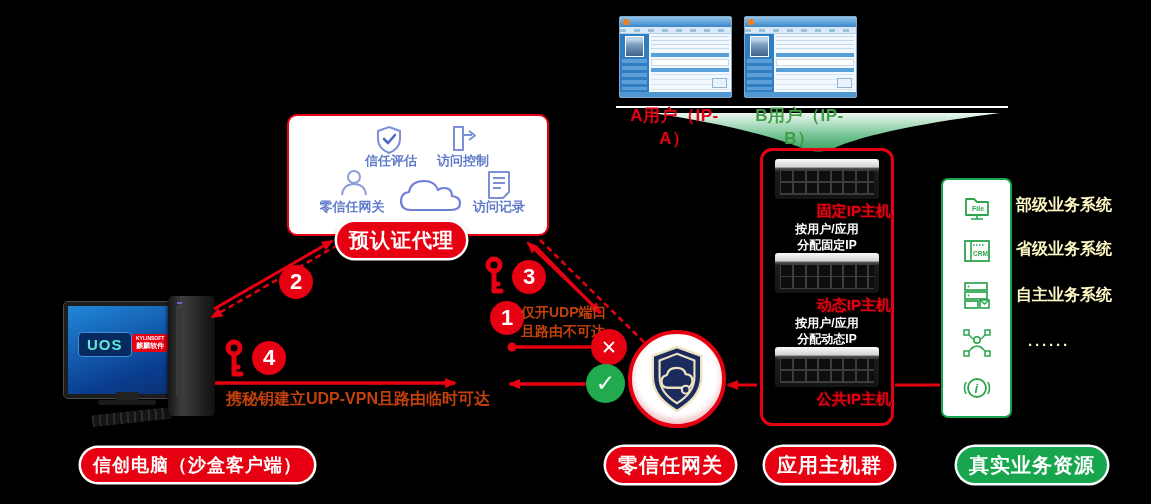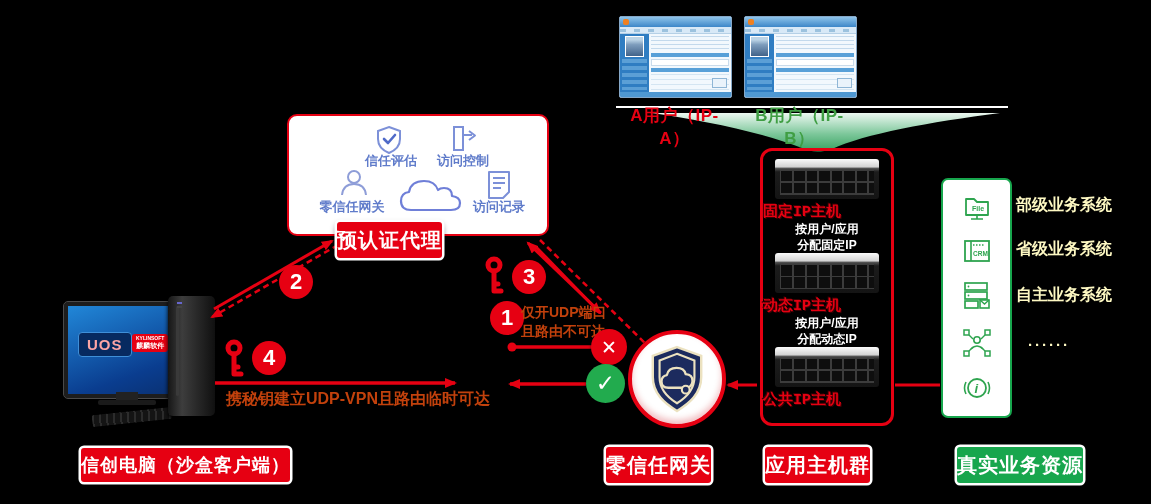--- a/index.html
+++ b/index.html
@@ -8,21 +8,21 @@
   .abs{position:absolute;}
 
   
   #bg-svg{position:absolute;left:0;top:0;z-index:1;pointer-events:none;}
   #wires{position:absolute;left:0;top:0;z-index:3;pointer-events:none;}
   .el{z-index:2;}
   .badge{z-index:4;}
 
   
   .badge{position:absolute;background:#e60012;color:#fff;font-weight:bold;font-size:20px;
-         line-height:1;padding:8px 0;border-radius:3px;white-space:nowrap;
+         line-height:1;padding:8px 12px;border-radius:18px;white-space:nowrap;
          box-shadow:0 0 0 2.5px #fff,0 3px 6px #000c;letter-spacing:1px;font-family:Liberation Serif, serif;}
   .badge.green{background:#17a64d;}
 
   
   #users{position:absolute;left:619px;top:16px;display:flex;gap:14px;z-index:2;}
   .user-col{width:111px;}
   .win{width:111px;height:80px;background:#fff;border:1px solid #86a8c8;border-radius:2px;
        display:flex;flex-direction:column;box-shadow:0 1px 3px #0009;overflow:hidden;}
   .win-title{height:10px;background:linear-gradient(180deg,#8ec4ea,#3c86c8);position:relative;}
   .win-logo{position:absolute;left:3px;top:2px;width:6px;height:6px;border-radius:2px;background:#f08020;}
@@ -45,21 +45,21 @@
   
   #proxy-box{left:287px;top:114px;width:258px;height:118px;background:#ffffff;
              border:2.5px solid #e60012;border-radius:10px;}
   .proxy-label{position:absolute;color:#5f7bca;font-size:13px;font-weight:bold;white-space:nowrap;transform:translateX(-50%);}
   .proxy-icon{position:absolute;}
 
   
   #monitor{left:64px;top:302px;width:122px;height:88px;background:linear-gradient(160deg,#2187d8,#0a3d8f 70%,#0a2f6e);
            border:4px solid #1d1d1d;outline:1px solid #4a4a4a;border-radius:4px;}
   #uos-chip{position:absolute;left:10px;top:26px;background:#072a60;border:1px solid #3f8fd8;border-radius:4px;
-            color:#fca5a5;font-size:15px;font-weight:bold;padding:3px 8px;letter-spacing:1px;}
+            color:#5eead4;font-size:15px;font-weight:bold;padding:3px 8px;letter-spacing:1px;}
   #kylin-chip{position:absolute;left:64px;top:28px;background:#e60012;border-radius:3px;color:#fff;
               padding:2px 4px;text-align:center;line-height:1.15;}
   #kylin-chip .en{font-size:5px;font-weight:bold;display:block;}
   #kylin-chip .cn{font-size:7px;font-weight:bold;display:block;}
   #stand-neck{left:116px;top:392px;width:22px;height:8px;background:#222;}
   #stand-base{left:98px;top:400px;width:58px;height:5px;background:#1a1a1a;border-radius:2px;}
   #keyboard{left:92px;top:411px;width:80px;height:12px;background:#141414;border-radius:2px;
             transform:rotate(-6deg);background-image:repeating-linear-gradient(90deg,#2c2c2c 0 2px,transparent 2px 7px);}
   #tower{left:168px;top:296px;width:47px;height:120px;border-radius:5px;
          background:linear-gradient(90deg,#161616,#3d3d3d 30%,#101010);box-shadow:0 3px 4px #000;}
@@ -76,22 +76,22 @@
   #mark-ok{left:586px;top:364px;width:39px;height:39px;background:#22ab4e;font-size:23px;}
 
   
   #hosts-box{left:760px;top:148px;width:134px;height:278px;border:3px solid #e60012;border-radius:12px;padding-top:8px;box-sizing:border-box;}
   .host-group + .host-group{}
   .server{width:104px;height:40px;margin:0 auto;border-radius:3px;position:relative;
           background:linear-gradient(#fbfbfb,#d2d2d2 20%,#555 23%,#1c1c1c 32%,#141414);box-shadow:0 2px 4px #000a;}
   .server-bays{position:absolute;left:5px;right:5px;top:11px;bottom:4px;background:#0e0e0e;
           background-image:repeating-linear-gradient(90deg,#3c3c3c 0 1.5px,transparent 1.5px 12.5px),
                            repeating-linear-gradient(0deg,#3c3c3c 0 1.5px,transparent 1.5px 12px);}
-  .host-title{margin-top:3px;color:#e60012;font-weight:bold;font-size:15px;text-align:left;
-              text-shadow:1px 1px 0 #3a0004,-1px -1px 0 #3a0004;font-family:Liberation Mono, monospace;}
+  .host-title{margin-top:3px;color:#e60012;font-weight:bold;font-size:15px;text-align:right;
+              text-shadow:1px 1px 0 #3a0004,-1px -1px 0 #3a0004;}
   .host-sub{color:#fff;font-size:12px;font-weight:bold;text-align:center;line-height:16px;text-shadow:1px 1px 1px #000;}
 
   
   #res-box{left:941px;top:178px;width:67px;height:236px;background:#fff;border:2.5px solid #17a64d;border-radius:7px;}
   .res-icon{position:absolute;left:50%;transform:translateX(-50%);}
   .rlabel{position:absolute;left:1016px;color:#fef9c3;font-size:16px;font-weight:bold;white-space:nowrap;z-index:2;}
   #rlabel-3{font-size:15px;letter-spacing:2px;font-weight:900;}
 
   
   .stepnum{position:absolute;width:34px;height:34px;border-radius:50%;background:#e60012;color:#fff;

